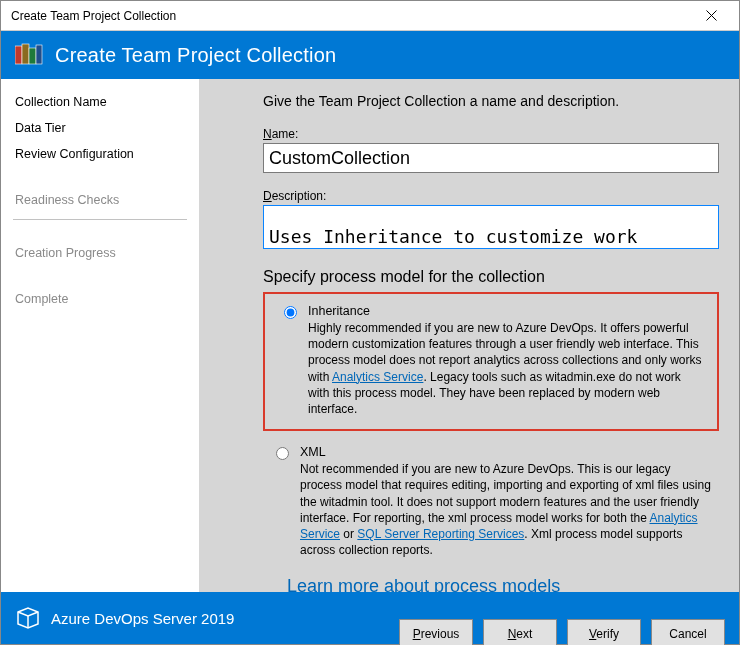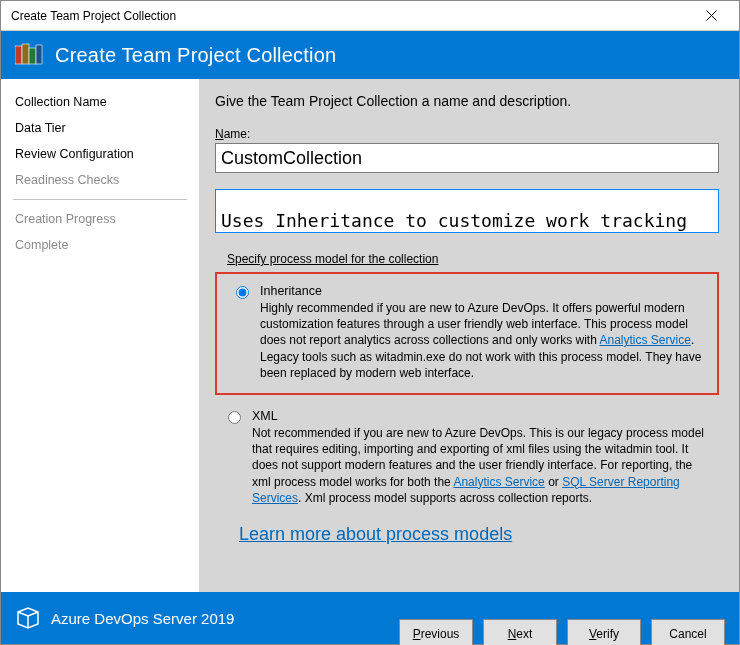--- a/index.html
+++ b/index.html
@@ -5,34 +5,34 @@
   * { box-sizing: border-box; }
   html, body { margin:0; padding:0; font-family: "Segoe UI", Tahoma, sans-serif; font-size:12px; background:#fff; }
   .window { width:740px; height:645px; border:1px solid #888; display:flex; flex-direction:column; background:#8b5cf6; position:relative;}
   .titlebar { height:30px; display:flex; align-items:center; justify-content:space-between; padding:0 6px 0 10px; border-bottom:1px solid #ccc; background:#fff;}
   .titlebar .title { font-size:12px; color:#000;}
   .titlebar .close { width:44px; height:28px; display:flex; align-items:center; justify-content:center; cursor:pointer;}
   .titlebar .close svg { width:11px; height:11px; }
   .banner { height:48px; background:#0078d4; color:#fff; display:flex; align-items:center; padding:0 14px; gap:12px;}
   .banner .heading { font-size:20px; font-weight:400; letter-spacing:0.2px;}
   .banner .icon svg { display:block; }
-  .body { flex:1; display:flex; background:#d6d6d6; overflow:hidden;}
+  .body { flex:1; display:flex; background:#d6d6d6; overflow:hidden;gap:48px;}
   .sidebar { width:198px; background:#fff; padding:10px 12px; font-size:12.5px; color:#000;}
   .sidebar .step { padding:6px 2px 6px 2px; cursor:default;}
   .sidebar .step.active {}
-  .sidebar .step.disabled { color:#8a8a8a;}
+  .sidebar .step.disabled { color:#8a8a8a;margin-top:20px;}
   .sidebar .divider { border:none; border-top:1px solid #c2c2c2; margin:6px 0;}
   .main { flex:1; padding:14px 20px 10px 16px; background:#d6d6d6; color:#000;}
   .main .intro { font-size:14px; margin-bottom:18px; }
   .field-label { font-size:12px; margin-bottom:2px; }
   .field-label .u { text-decoration: underline; }
   .text-input { width:100%; border:1px solid #7a7a7a; background:#fff; padding:3px 5px; font-size:18px; height:30px;}
   .field-block { margin-bottom:16px; }
   .textarea { width:100%; height:44px; border:1px solid #0a84ff; background:#fff; padding:20px 5px; font-size:18px; resize:none;}
-  .section-label { font-size:12px; margin:6px 0 6px 12px;text-decoration:underline;}
+  .section-label { font-size:16px; margin:6px 0 6px 0;}
   .radio-group .radio-row { display:flex; align-items:flex-start; gap:8px; padding:6px 8px 6px 8px; }
   .radio-group .radio-row input[type=radio]{ margin-top:2px;}
   .radio-group .radio-label { font-size:12.5px; }
   .radio-group .radio-desc { font-size:12px; color:#000; line-height:1.35; margin-top:2px;}
   .highlight-box { border:2px solid #d93a2b; padding:4px 6px 6px 6px; margin-bottom:8px;}
   .link { color:#0067b8; text-decoration: underline; cursor:pointer;}
   .learn-more { margin:12px 0 0 24px; font-size:18px;}
   .footer { height:52px; background:#0078d4; display:flex; align-items:center; justify-content:space-between; padding:6px 14px;}
   .footer .brand { display:flex; align-items:center; gap:10px; color:#fff; font-size:15px;}
   .footer .brand svg { display:block; }
@@ -81,20 +81,21 @@
 
     <div class="main">
       <div class="intro">Give the Team Project Collection a name and description.</div>
 
       <div class="field-block">
         <div class="field-label"><span class="u">N</span><span>ame:</span></div>
         <input type="text" class="text-input" value="CustomCollection" style="">
       </div>
 
       <div class="field-block">
+        <div class="field-label"><span class="u">D</span><span>escription:</span></div>
         <textarea class="textarea" style="">Uses Inheritance to customize work tracking</textarea>
       </div>
 
       <div class="section-label">Specify process model for the collection</div>
 
       <div class="radio-group">
 
         <div class="highlight-box">
           <div class="radio-row">
             <input type="radio" name="pm" checked="" style="">

